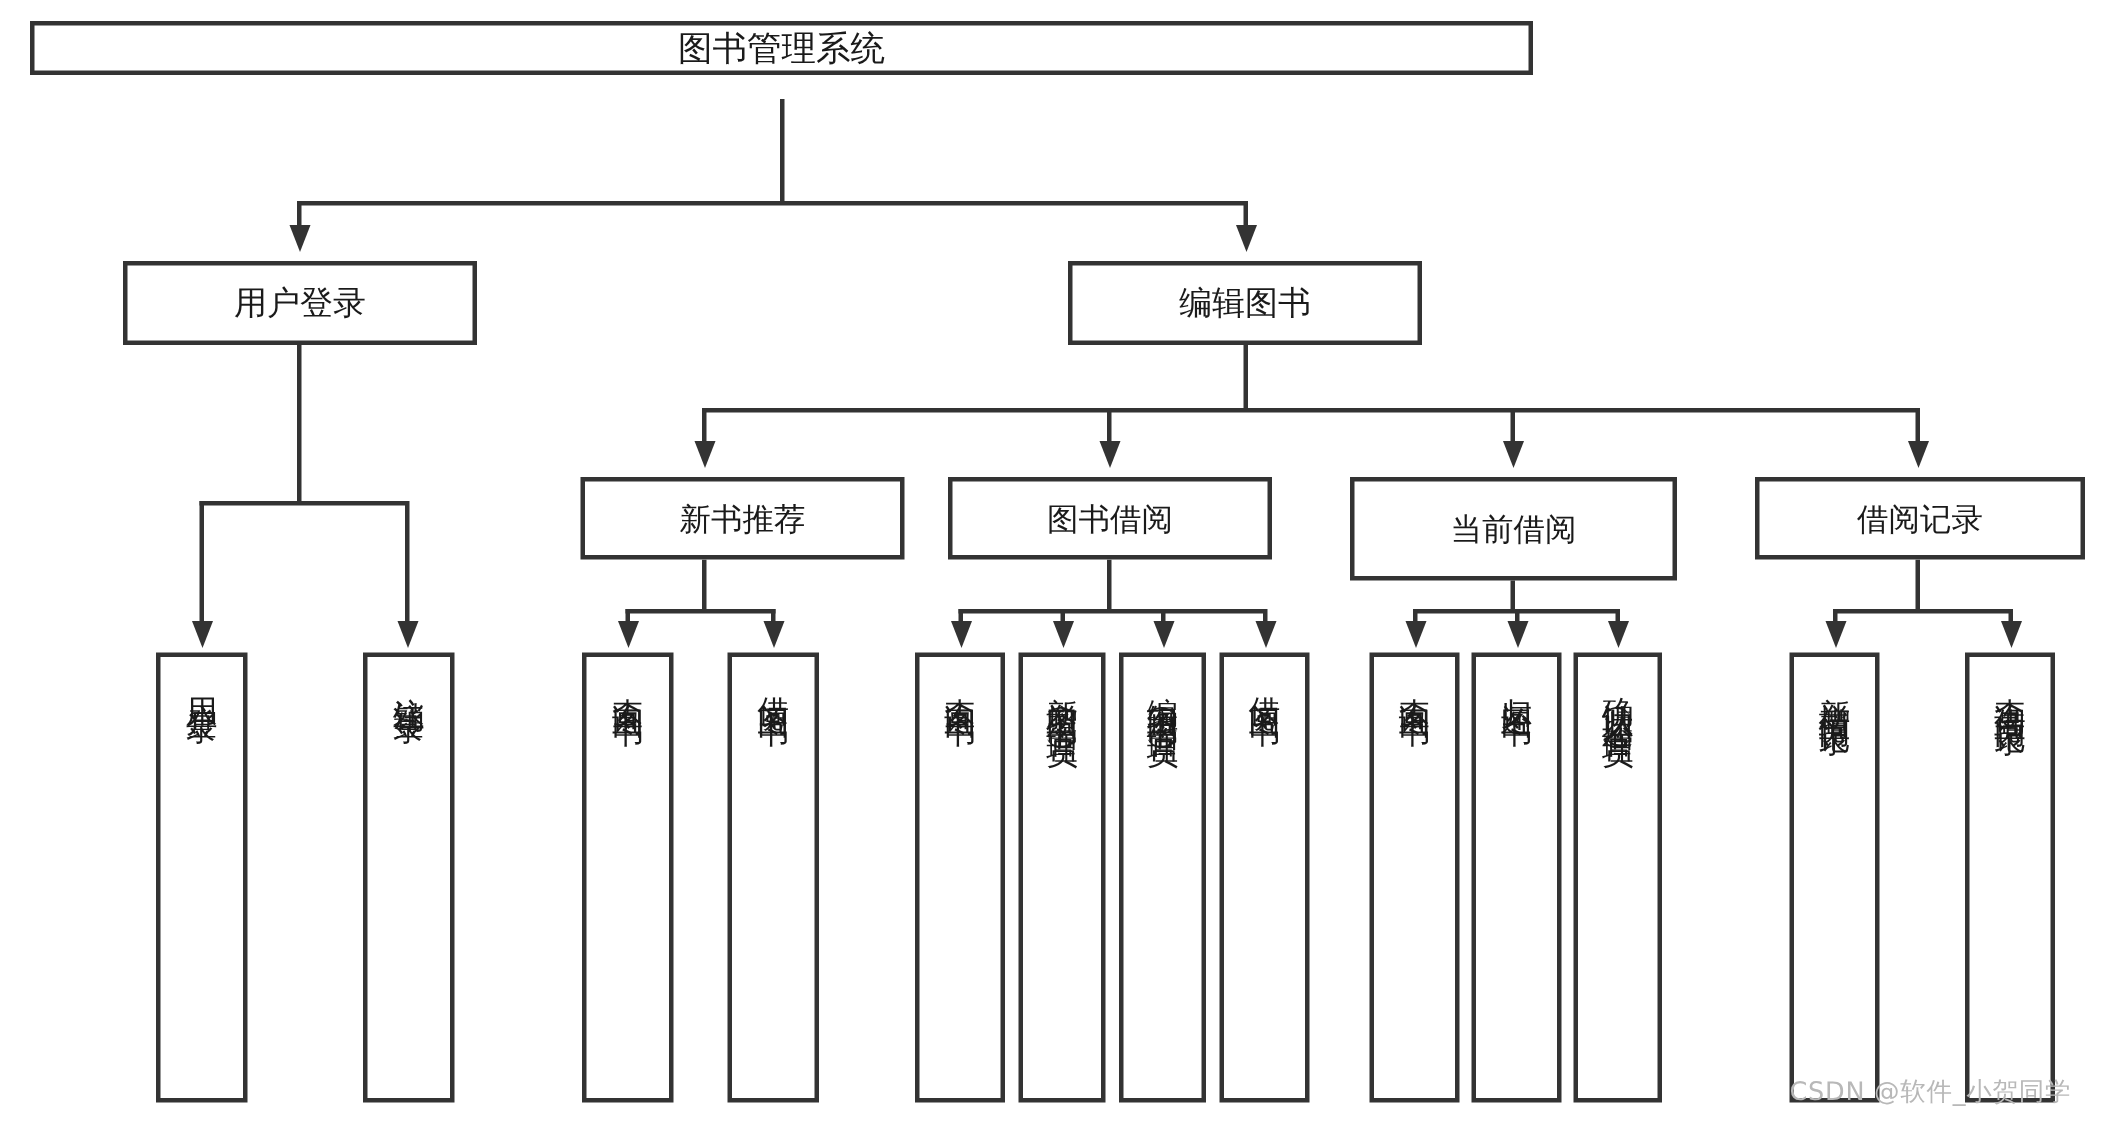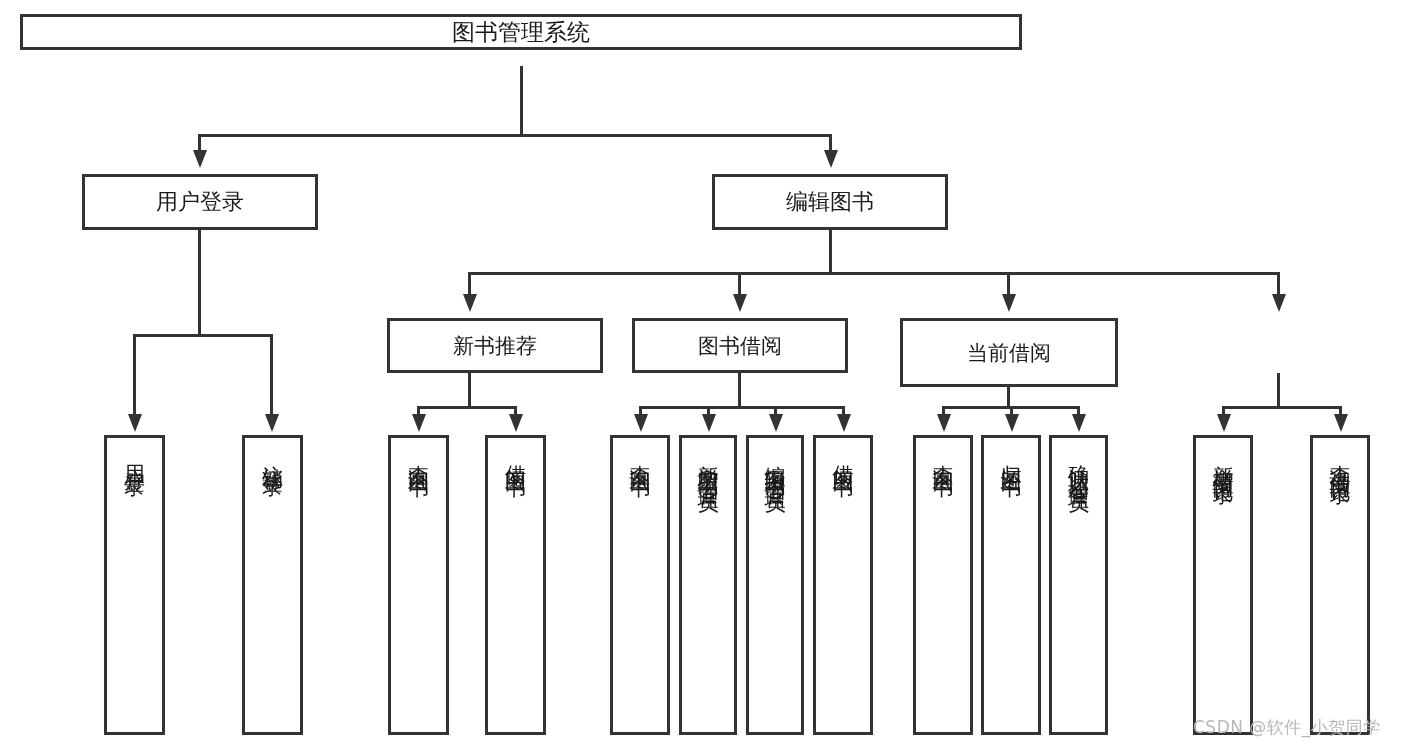--- a/index.html
+++ b/index.html
@@ -159,20 +159,23 @@
   </div>
 
   <div class="node level3" style="left:632px; top:318px; width:216px; height:55px;">
     <span class="htext">图书借阅</span>
   </div>
 
   <div class="node level3" style="left:900px; top:318px; width:218px; height:69px;">
     <span class="htext">当前借阅</span>
   </div>
 
+  <div class="node level3" style="left:1170px; top:318px; width:220px; height:55px;">
+    <span class="htext">借阅记录</span>
+  </div>
 
   <div class="node leaf" style="left:104px; top:435px; width:61px; height:300px;">
     <span class="vtext">用户登录</span>
   </div>
   <div class="node leaf" style="left:242px; top:435px; width:61px; height:300px;">
     <span class="vtext">注销登录</span>
   </div>
   <div class="node leaf" style="left:388px; top:435px; width:61px; height:300px;">
     <span class="vtext">查询图书</span>
   </div>

